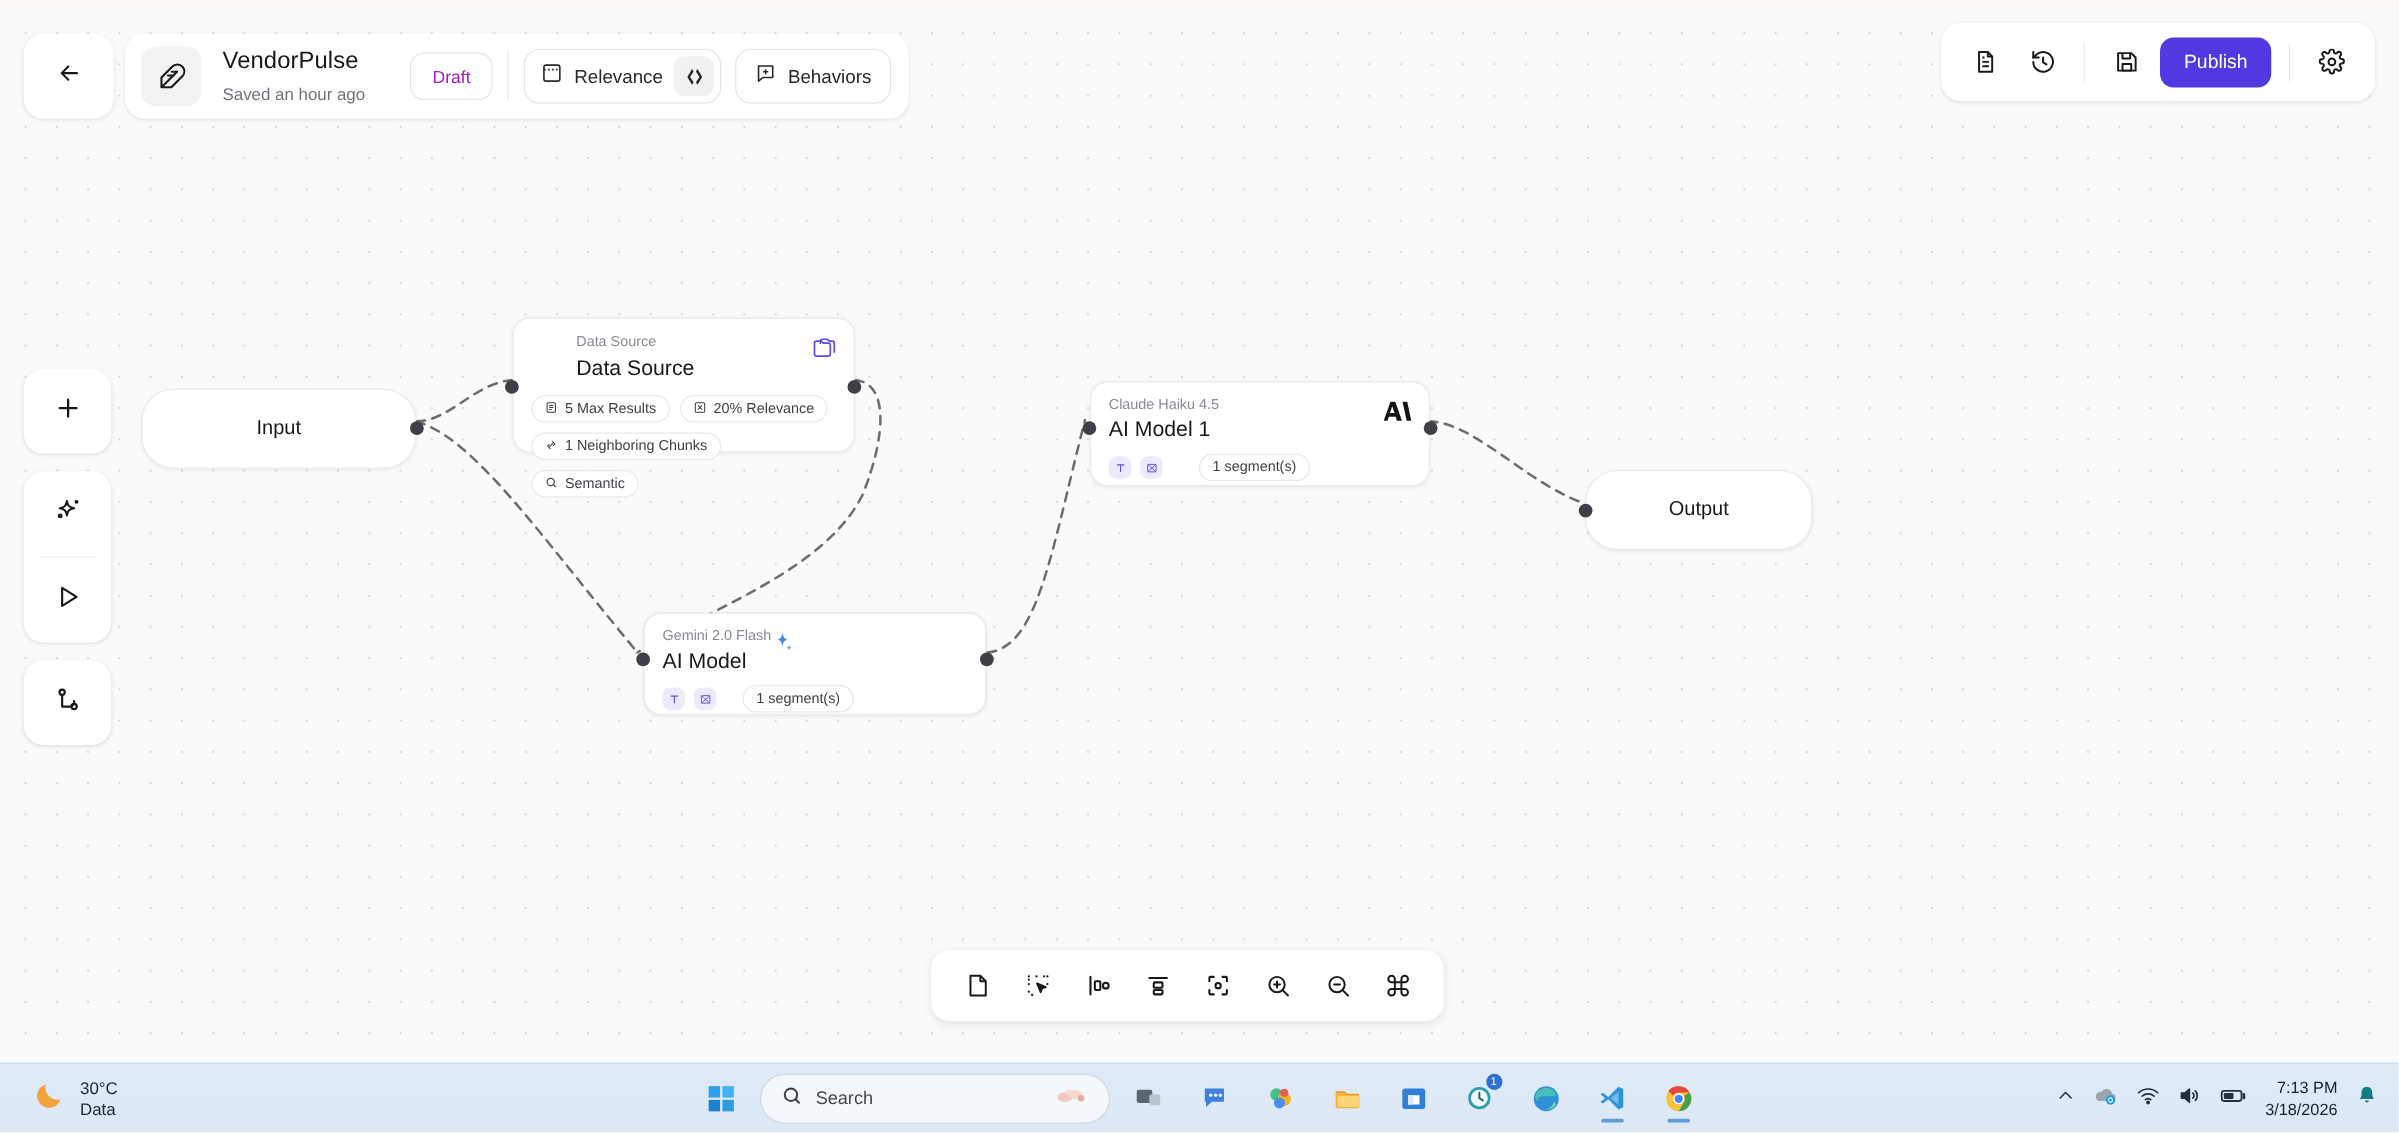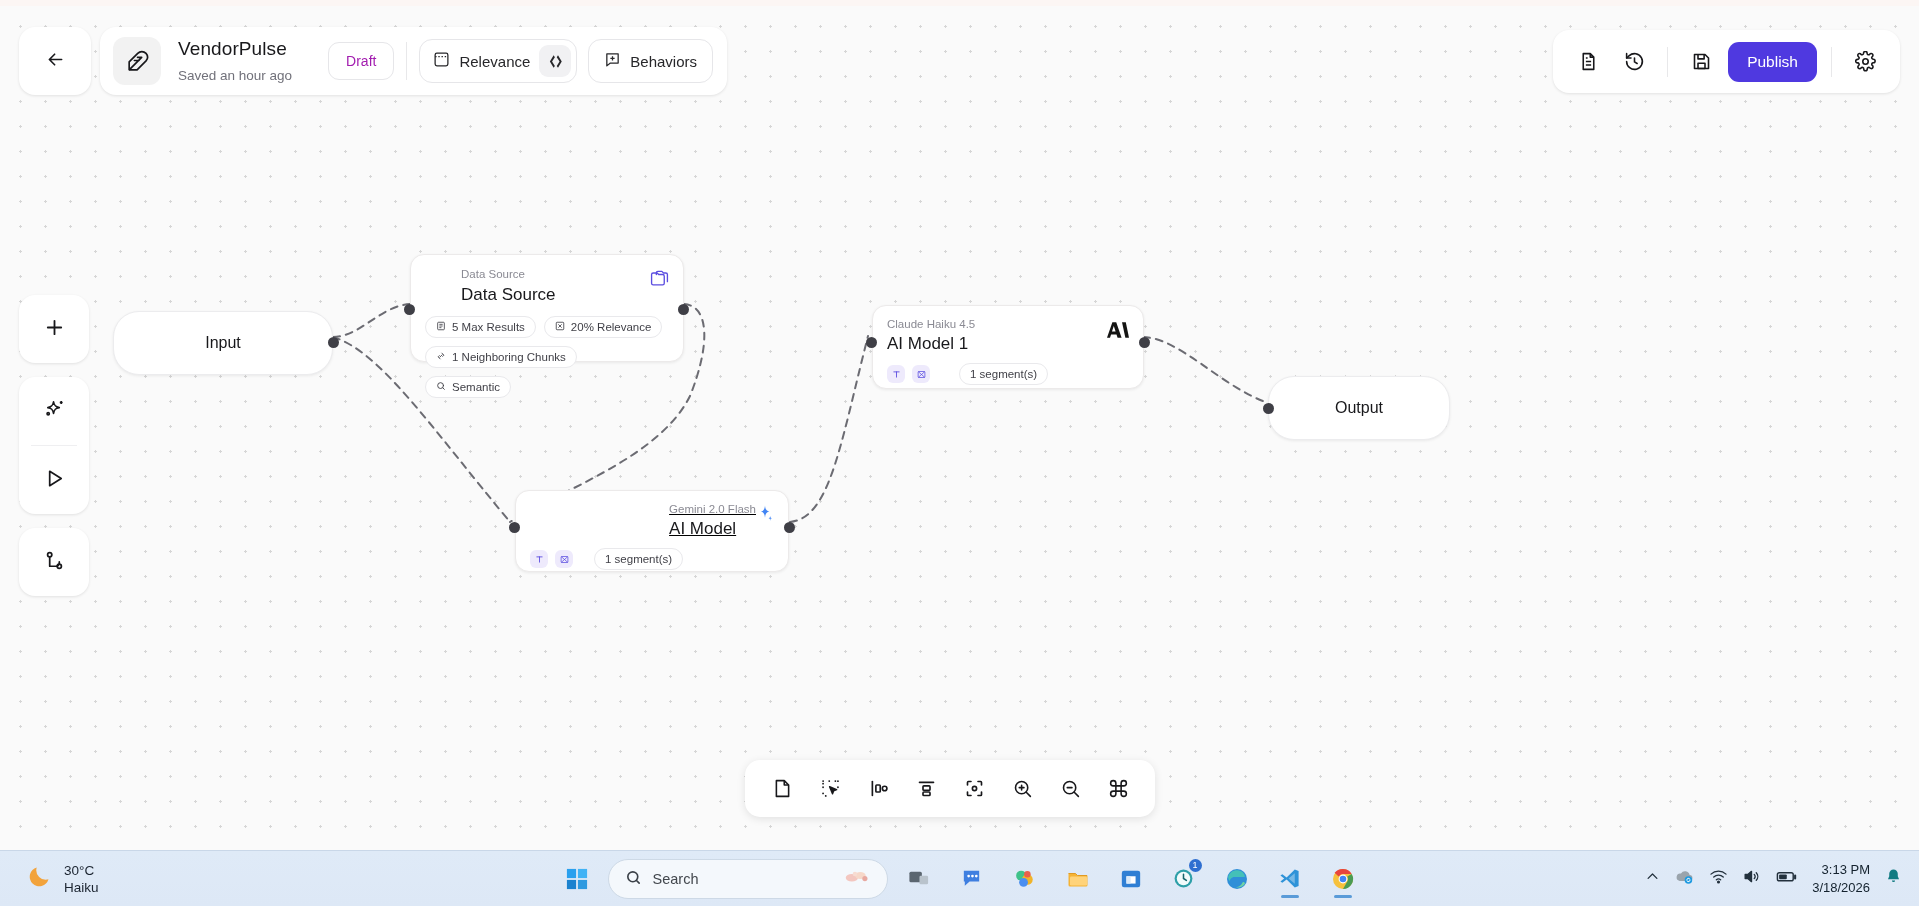--- a/index.html
+++ b/index.html
@@ -46,21 +46,21 @@
   .vdiv { width:1px; height:38px; background:#e8e8ea; margin: 0 12px; }
   .seg-group {
     border: 1px solid #e6e6e9; border-radius: 13px; height: 44px;
     display: flex; align-items: center; padding: 0 5px 0 13px; gap: 9px; background: #fff; cursor:pointer;
   }
   .seg-group.plain { padding: 0 15px; gap: 9px; }
   .seg-label { font-size: 15px; color: #27272a; }
   .seg-sq { width: 32px; height: 32px; border-radius: 9px; background: #f1f1f3; display:flex; align-items:center; justify-content:center; }
 
   .right-card {
-    position: absolute; right: 19px; top: 30px; height: 63px;
+    position: absolute; right: 19px; top: 18px; height: 63px;
     background:#fff; border-radius: 16px; box-shadow: 0 1px 3px rgba(0,0,0,.10);
     display:flex; align-items:center; padding: 0 14px; gap: 4px;
   }
   .icon-btn { width: 42px; height: 42px; border-radius: 10px; display:flex; align-items:center; justify-content:center; cursor:pointer; }
   .rdiv { width:1px; height:30px; background:#e8e8ea; margin: 0 8px; }
   .publish-btn {
     background: #4f39e0; color:#fff; border-radius: 11px; height: 40px;
     padding: 0 19px; display:flex; align-items:center; font-size: 15.5px; cursor:pointer;
     margin: 0 2px;
   }
@@ -226,21 +226,21 @@
         </div>
         <div class="chip" style="margin-left:22px;">
           <span>1 segment(s)</span>
         </div>
       </div>
     </div>
     <div class="port" style="left:866px; top:331px;"></div>
     <div class="port" style="left:1139px; top:331px;"></div>
 
     <div class="node" style="left:515px; top:484px; width:274px; height:82px; padding:11px 14px;">
-      <div style="display:flex; justify-content:flex-end; align-items:flex-start;text-decoration:underline;">
+      <div style="display:flex; justify-content:flex-start; align-items:flex-start;">
         <div>
           <div class="node-kind">Gemini 2.0 Flash</div>
           <div class="node-title" style="margin-top:2px;">AI Model</div>
         </div>
         <div style="margin-top:2px;">
           <svg width="18" height="18" viewBox="0 0 24 24" fill="#4285f4">
             <path d="M12 2c.4 4.6 1.7 7.3 5.6 8.1-3.9.8-5.2 3.5-5.6 8.1-.4-4.6-1.7-7.3-5.6-8.1C10.3 9.3 11.6 6.6 12 2z"></path>
             <path d="M19 15.5c.2 2 .7 3.1 2.4 3.5-1.7.4-2.2 1.5-2.4 3.5-.2-2-.7-3.1-2.4-3.5 1.7-.4 2.2-1.5 2.4-3.5z" opacity=".85"></path>
           </svg>
         </div>
@@ -450,21 +450,21 @@
 
   <div class="taskbar">
     <div class="weather">
       <span>
         <svg width="27" height="27" viewBox="0 0 24 24">
             <path d="M20 14.5A8.5 8.5 0 0 1 9.5 4 8.5 8.5 0 1 0 20 14.5z" fill="#f2a33c"></path>
           </svg>
       </span>
       <span>
         <div class="weather-txt">30°C</div>
-        <div class="weather-sub">Haiku</div>
+        <div class="weather-sub">Data</div>
       </span>
     </div>
 
     <div class="tb-center">
       <div class="tb-icon">
         <svg width="22" height="22" viewBox="0 0 24 24">
             <rect x="1" y="1" width="10" height="10" fill="#2aa0ee"></rect>
             <rect x="13" y="1" width="10" height="10" fill="#41b3f5"></rect>
             <rect x="1" y="13" width="10" height="10" fill="#1b82cf"></rect>
             <rect x="13" y="13" width="10" height="10" fill="#2e9ae0"></rect>
@@ -585,21 +585,21 @@
           </svg>
       </span>
       <span>
         <svg width="23" height="23" viewBox="0 0 24 24" fill="none" stroke="#22303c" stroke-width="1.5">
             <rect x="2.5" y="8" width="16.5" height="8.5" rx="2"></rect>
             <rect x="4.3" y="9.8" width="8" height="5" rx="1" fill="#22303c" stroke="none"></rect>
             <path d="M21 11v3" stroke-linecap="round" stroke-width="2.2"></path>
           </svg>
       </span>
       <span class="clock">
-        <div>3:13 PM</div>
+        <div>7:13 PM</div>
         <div>3/18/2026</div>
       </span>
       <span>
         <svg width="19" height="19" viewBox="0 0 24 24" fill="#117b82">
             <path d="M12 3a5.4 5.4 0 0 0-5.4 5.4v3.4L5 15.4h14l-1.6-3.6V8.4A5.4 5.4 0 0 0 12 3z"></path>
             <path d="M10 17a2 2 0 0 0 4 0z"></path>
           </svg>
       </span>
     </div>
   </div>

